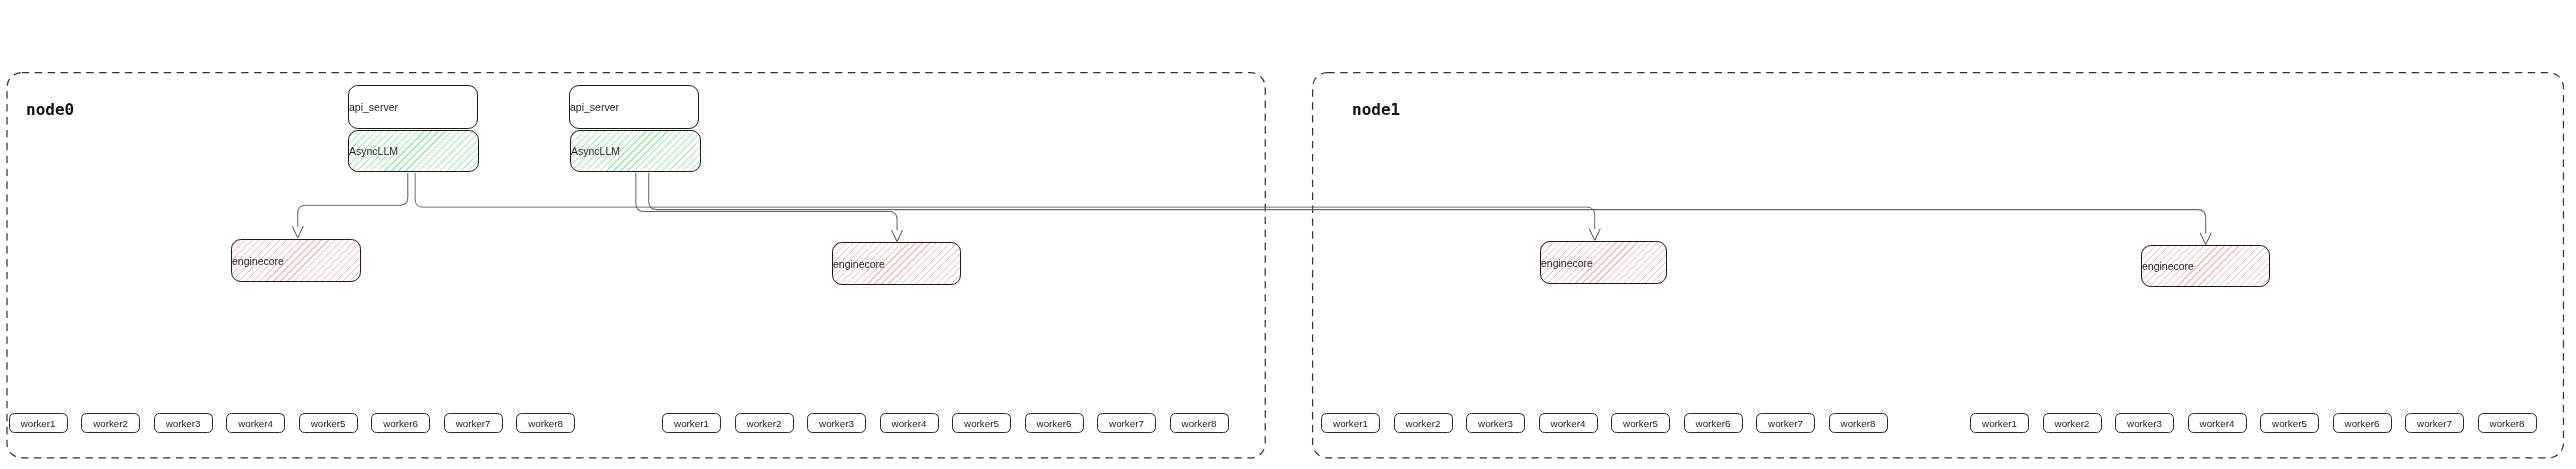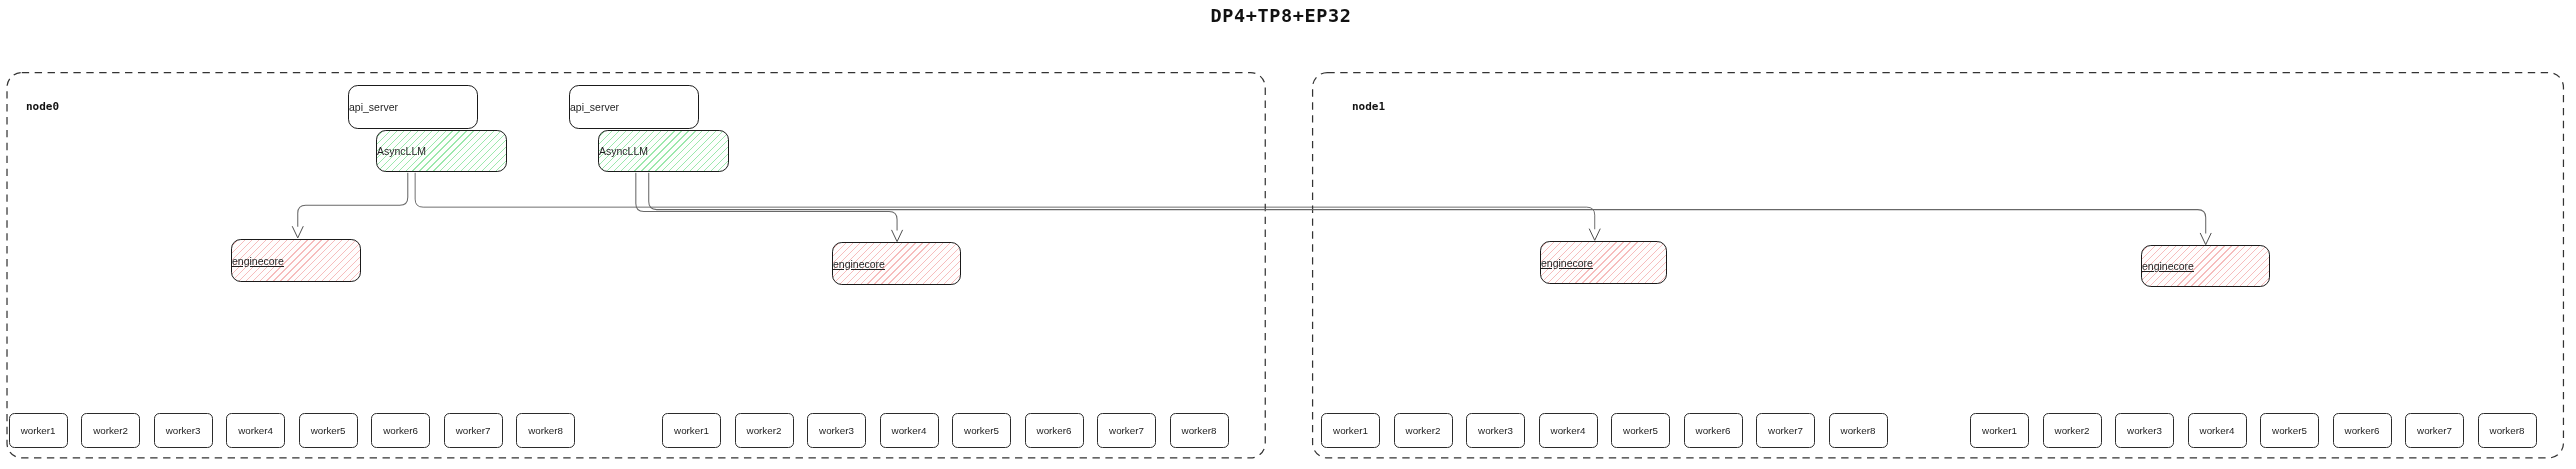--- a/index.html
+++ b/index.html
@@ -13,48 +13,46 @@
   .diagram-title{
     position:absolute;top:4.9px;left:0;width:2562px;
     text-align:center;
     font-family:"DejaVu Sans Mono", monospace;
     font-weight:bold;font-size:18.5px;color:#111111;
     letter-spacing:0.6px;
   }
   .node-label{
     position:absolute;
     font-family:"DejaVu Sans Mono", monospace;
-    font-size:11px;font-weight:bold;color:#111111;
+    font-size:16px;font-weight:bold;color:#111111;
   }
   .box{
     position:absolute;
     box-sizing:border-box;
     border:1.5px solid #1a1a1a;
     border-radius:9.8px;
     background:#ffffff;
     display:flex;align-items:center;justify-content:flex-start;
     font-size:10.5px;color:#1f1f1f;
   }
   .hatch-green{
     background-color:#fdfffd;
     background-image:repeating-linear-gradient(135deg, transparent 0px, transparent 4px, #9ce8ad 4px, #9ce8ad 4.9px);
-    margin-left:28px;
   }
   .hatch-red{
     background-color:#fffdfd;
     background-image:repeating-linear-gradient(135deg, transparent 0px, transparent 4px, #f6bdbd 4px, #f6bdbd 4.9px);
-    text-decoration:underline;
   }
   .worker-row{
     position:absolute;top:413px;
     display:flex;gap:13.5px;
   }
   .worker{
     box-sizing:border-box;
-    width:59px;height:35px;
+    width:59px;height:20px;
     border:1.2px solid #2b2b2b;border-radius:5.5px;
     background:#ffffff;
     display:flex;align-items:center;justify-content:center;
     font-size:9.8px;color:#222222;
     white-space:nowrap;
   }
   svg.overlay{position:absolute;left:0;top:0;}
   .edge{stroke:#686868;stroke-width:1.7;fill:none;}
   .edge2{stroke:#3c3c3c;stroke-width:1.2;fill:none;}
   .arrowhead{stroke:#4a4a4a;stroke-width:1.6;fill:none;}
@@ -77,21 +75,20 @@
     <path class="edge2" d="M 674 281 L 674 324 Q 674 337 687 337 L 2580 337 Q 2593 337 2593 350 L 2593 373"></path>
     <polyline class="arrowhead" points="2584,372 2593,391 2602,372"></polyline>
 
     <path class="edge" d="M 1033 281 L 1033 331 Q 1033 344 1046 344 L 1445 344 Q 1458 344 1458 357 L 1458 375"></path>
     <polyline class="arrowhead" points="1449,374 1458,393 1467,374"></polyline>
 
     <path class="edge" d="M 1054 281 L 1054 328 Q 1054 341 1067 341 L 3574 341 Q 3587 341 3587 354 L 3587 380"></path>
     <polyline class="arrowhead" points="3578,379 3587,398 3596,379"></polyline>
   </svg>
 
-  <div class="diagram-title">DP4+TP8+EP32</div>
 
   <div class="node-label" style="left:26px;top:100px;">node0</div>
   <div class="node-label" style="left:1352px;top:100px;">node1</div>
 
   <div class="box" style="left:348px;top:85px;width:130px;height:44px;">
     <span>api_server</span>
   </div>
   <div class="box hatch-green" style="left:348px;top:130px;width:131px;height:42px;">
     <span>AsyncLLM</span>
   </div>

